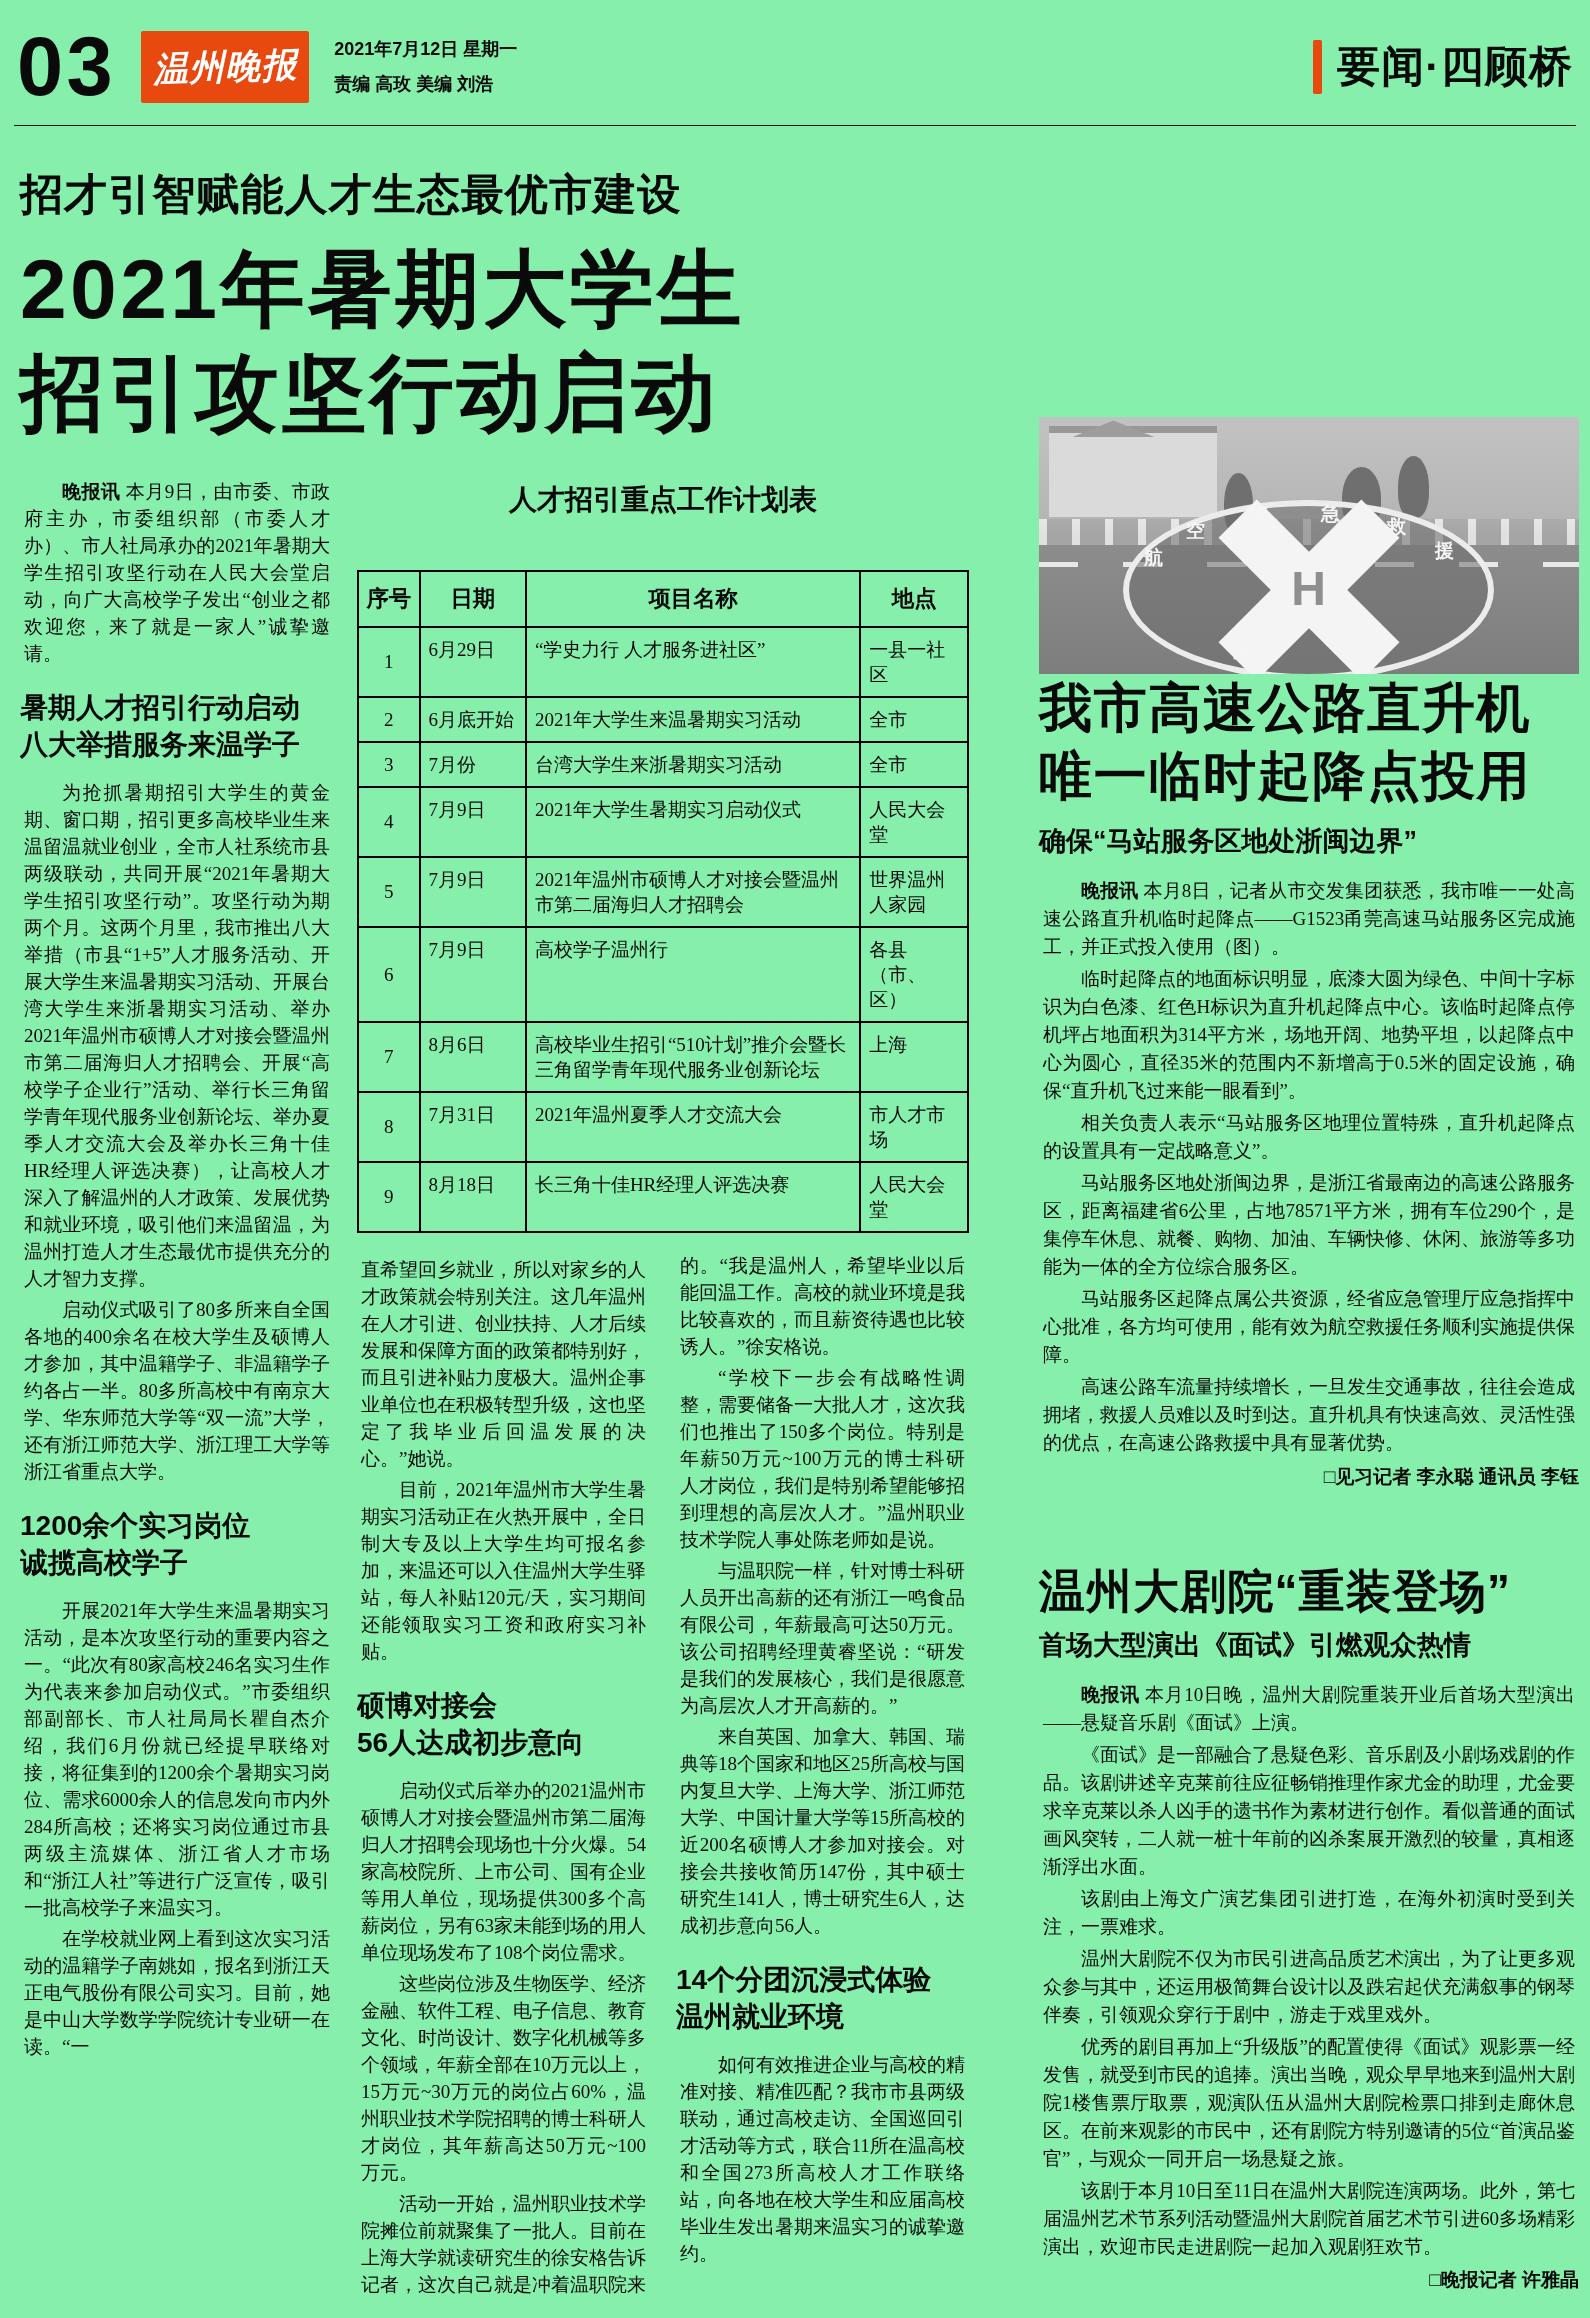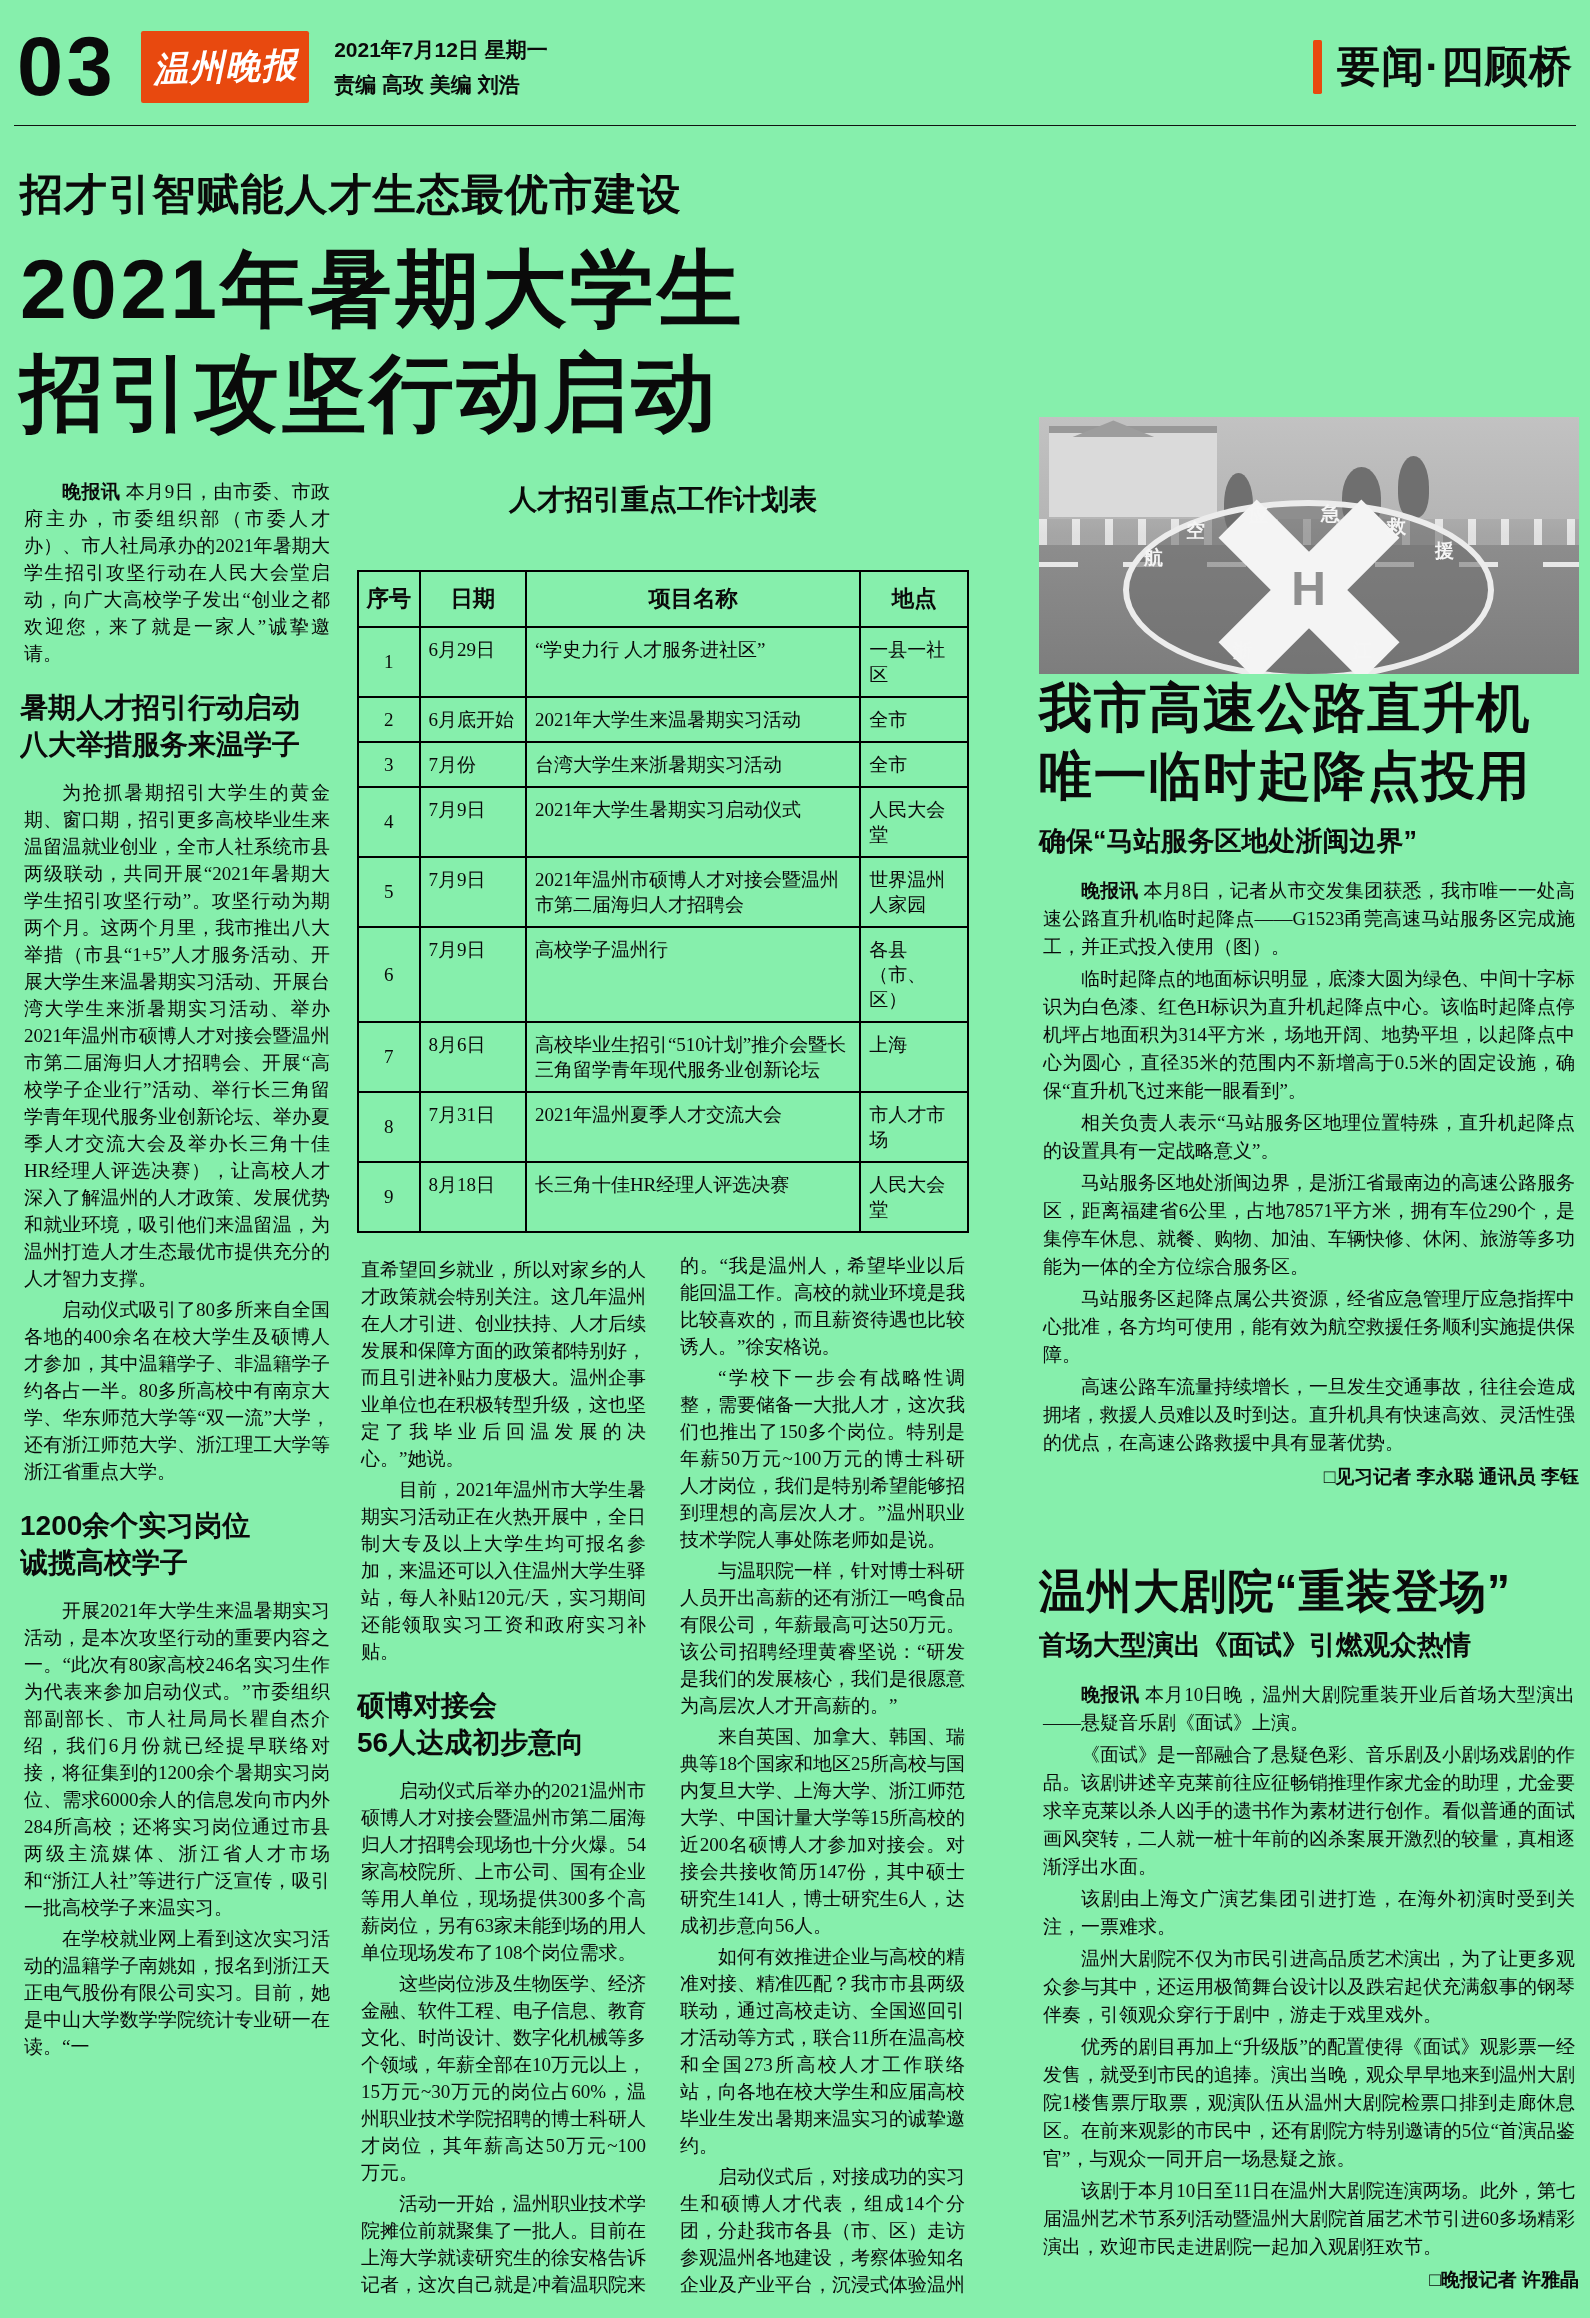--- a/index.html
+++ b/index.html
@@ -12,21 +12,21 @@
   .masthead{position:absolute;left:17px;top:19px;right:17px;height:96px;
     display:flex;align-items:center;gap:25px;}
   .page-num{font-family:"Liberation Sans","DejaVu Sans",sans-serif;
     font-size:83px;font-weight:700;letter-spacing:3.4px;line-height:84px;}
   .brand-box{background:#e8490f;border-radius:2.2px;width:168px;height:72px;
     display:flex;align-items:center;justify-content:center;flex:0 0 auto;}
   .brand-box span{color:#fff;font-family:"Liberation Sans","DejaVu Sans",sans-serif;
     font-weight:700;font-size:35px;font-style:italic;letter-spacing:1.1px;
     transform:rotate(-2deg);}
   .issue-meta{font-family:"Liberation Sans","DejaVu Sans",sans-serif;
-    font-weight:700;font-size:21px;line-height:35px;}
+    font-weight:700;font-size:18px;line-height:35px;}
   .spacer{flex:1 1 auto;}
   .section-badge{display:flex;align-items:center;gap:14.6px;}
   .section-bar{width:9px;height:54px;background:#e8490f;border-radius:1.7px;}
   .section-title{font-family:"Liberation Sans","DejaVu Sans",sans-serif;
     font-weight:900;font-size:43px;letter-spacing:1.1px;}
   .head-rule{position:absolute;left:14px;right:14px;top:125px;height:0;
     border-top:1.7px solid #111;}
   
   .lead{position:absolute;left:20px;top:166px;width:953px;}
   .kicker{font-family:"Liberation Sans","DejaVu Sans",sans-serif;
@@ -211,20 +211,21 @@
     <div class="mid-flow">
         <p class="para cont">直希望回乡就业，所以对家乡的人才政策就会特别关注。这几年温州在人才引进、创业扶持、人才后续发展和保障方面的政策都特别好，而且引进补贴力度极大。温州企事业单位也在积极转型升级，这也坚定了我毕业后回温发展的决心。”她说。</p>
         <p class="para">目前，2021年温州市大学生暑期实习活动正在火热开展中，全日制大专及以上大学生均可报名参加，来温还可以入住温州大学生驿站，每人补贴120元/天，实习期间还能领取实习工资和政府实习补贴。</p>
         <h3 class="col-subhead">硕博对接会<br>56人达成初步意向</h3>
         <p class="para">启动仪式后举办的2021温州市硕博人才对接会暨温州市第二届海归人才招聘会现场也十分火爆。54家高校院所、上市公司、国有企业等用人单位，现场提供300多个高薪岗位，另有63家未能到场的用人单位现场发布了108个岗位需求。</p>
         <p class="para">这些岗位涉及生物医学、经济金融、软件工程、电子信息、教育文化、时尚设计、数字化机械等多个领域，年薪全部在10万元以上，15万元~30万元的岗位占60%，温州职业技术学院招聘的博士科研人才岗位，其年薪高达50万元~100万元。</p>
         <p class="para">活动一开始，温州职业技术学院摊位前就聚集了一批人。目前在上海大学就读研究生的徐安格告诉记者，这次自己就是冲着温职院来的。“我是温州人，希望毕业以后能回温工作。高校的就业环境是我比较喜欢的，而且薪资待遇也比较诱人。”徐安格说。</p>
         <p class="para">“学校下一步会有战略性调整，需要储备一大批人才，这次我们也推出了150多个岗位。特别是年薪50万元~100万元的博士科研人才岗位，我们是特别希望能够招到理想的高层次人才。”温州职业技术学院人事处陈老师如是说。</p>
         <p class="para">与温职院一样，针对博士科研人员开出高薪的还有浙江一鸣食品有限公司，年薪最高可达50万元。该公司招聘经理黄睿坚说：“研发是我们的发展核心，我们是很愿意为高层次人才开高薪的。”</p>
         <p class="para">来自英国、加拿大、韩国、瑞典等18个国家和地区25所高校与国内复旦大学、上海大学、浙江师范大学、中国计量大学等15所高校的近200名硕博人才参加对接会。对接会共接收简历147份，其中硕士研究生141人，博士研究生6人，达成初步意向56人。</p>
+        <h3 class="col-subhead">14个分团沉浸式体验<br>温州就业环境</h3>
         <p class="para">如何有效推进企业与高校的精准对接、精准匹配？我市市县两级联动，通过高校走访、全国巡回引才活动等方式，联合11所在温高校和全国273所高校人才工作联络站，向各地在校大学生和应届高校毕业生发出暑期来温实习的诚挚邀约。</p>
         <p class="para">启动仪式后，对接成功的实习生和硕博人才代表，组成14个分团，分赴我市各县（市、区）走访参观温州各地建设，考察体验知名企业及产业平台，沉浸式体验温州城市魅力、人文魅力、企业生产环境以及各类高能级产业平台。</p>
       </div>
   </div>
 
   <div class="right">
 
     <div class="photo">
       <div class="bldg roof"></div>
       <div class="bldg left"></div>

